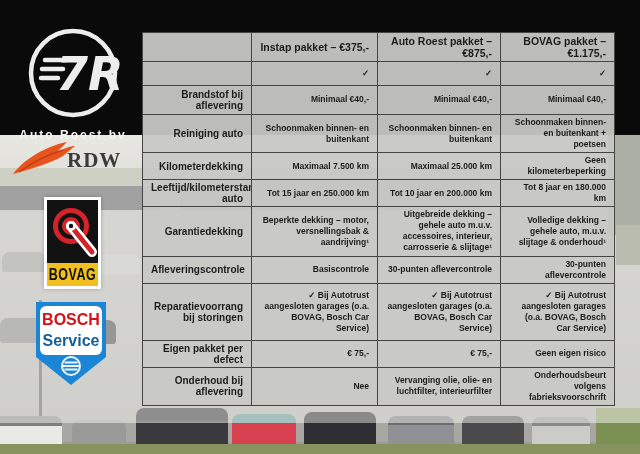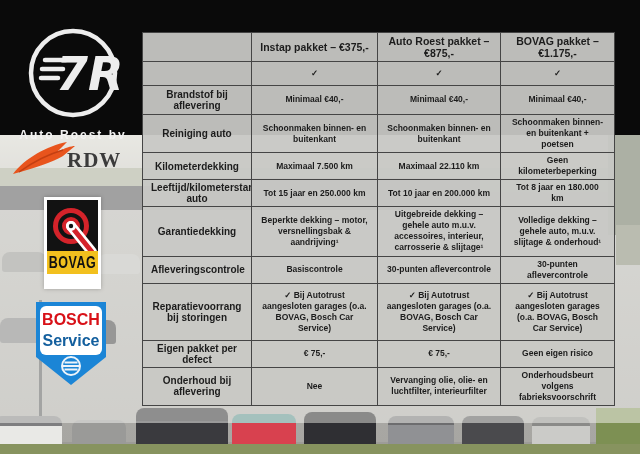--- a/index.html
+++ b/index.html
@@ -27,30 +27,30 @@
   
   #top-band{position:absolute;left:0;top:0;width:640px;height:135px;background:#0a0a0a;z-index:1;}
   
   .logo{position:absolute;z-index:3;}
   #logo-autoroest{left:14px;top:20px;width:118px;height:130px;text-align:center;}
   #company-name{position:absolute;left:0;top:108px;width:118px;text-align:center;
     color:#f2f2f2;font-size:12px;font-weight:bold;letter-spacing:2px;white-space:nowrap;}
   #logo-rdw{left:5px;top:138px;width:118px;height:42px;text-decoration:underline;}
   #logo-bovag{left:44px;top:197px;width:57px;height:92px;background:#fff;
     border:3px solid #fff;box-sizing:border-box;box-shadow:0 0 4px rgba(0,0,0,.25);}
-  #bovag-band{position:absolute;left:0;bottom:12px;width:51px;height:23px;background:#f2c01e;
+  #bovag-band{position:absolute;left:0;bottom:0;width:51px;height:23px;background:#f2c01e;
     display:flex;align-items:center;justify-content:center;}
   #bovag-band span{font-size:12.5px;font-weight:800;color:#111;letter-spacing:.5px;
     transform:scaleY(1.25);}
   #logo-bosch{left:36px;top:302px;width:70px;height:84px;}
   
   #pkg-table-wrap{position:absolute;left:142px;top:32px;z-index:3;}
   table{border-collapse:collapse;table-layout:fixed;width:472px;}
   th,td{border:1px solid #454545;background:rgba(200,200,197,0.94);
-    color:#1c1c1c;vertical-align:middle;padding:2px 8px;text-align:center;
+    color:#1c1c1c;vertical-align:middle;padding:2px 8px;text-align:right;
     font-weight:bold;overflow:hidden;}
   thead th{font-size:10.5px;height:22px;}
   tbody th{font-size:10px;width:109px;}
   tbody td{font-size:8.5px;line-height:1.3;}
   col.c1{width:109px;}col.c2{width:126px;}col.c3{width:123px;}col.c4{width:114px;}
   tbody tr:nth-child(1){height:24px}
   tbody tr:nth-child(2){height:29px}
   tbody tr:nth-child(3){height:25px}
   tbody tr:nth-child(4){height:27px}
   tbody tr:nth-child(5){height:27px}
@@ -179,21 +179,21 @@
         </tr>
         <tr>
           <th>Reiniging auto</th>
           <td>Schoonmaken binnen- en buitenkant</td>
           <td>Schoonmaken binnen- en buitenkant</td>
           <td>Schoonmaken binnen- en buitenkant + poetsen</td>
         </tr>
         <tr>
           <th>Kilometerdekking</th>
           <td>Maximaal 7.500 km</td>
-          <td>Maximaal 22.110 km</td>
+          <td>Maximaal 25.000 km</td>
           <td>Geen kilometerbeperking</td>
         </tr>
         <tr>
           <th>Leeftijd/kilometerstand auto</th>
           <td>Tot 15 jaar en 250.000 km</td>
           <td>Tot 10 jaar en 200.000 km</td>
           <td>Tot 8 jaar en 180.000 km</td>
         </tr>
         <tr>
           <th>Garantiedekking</th>

